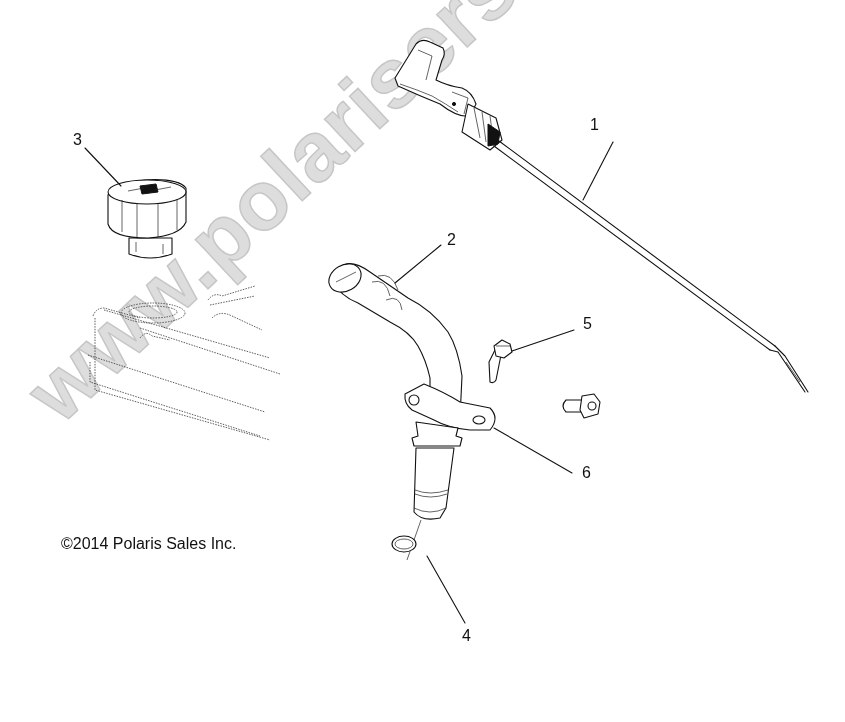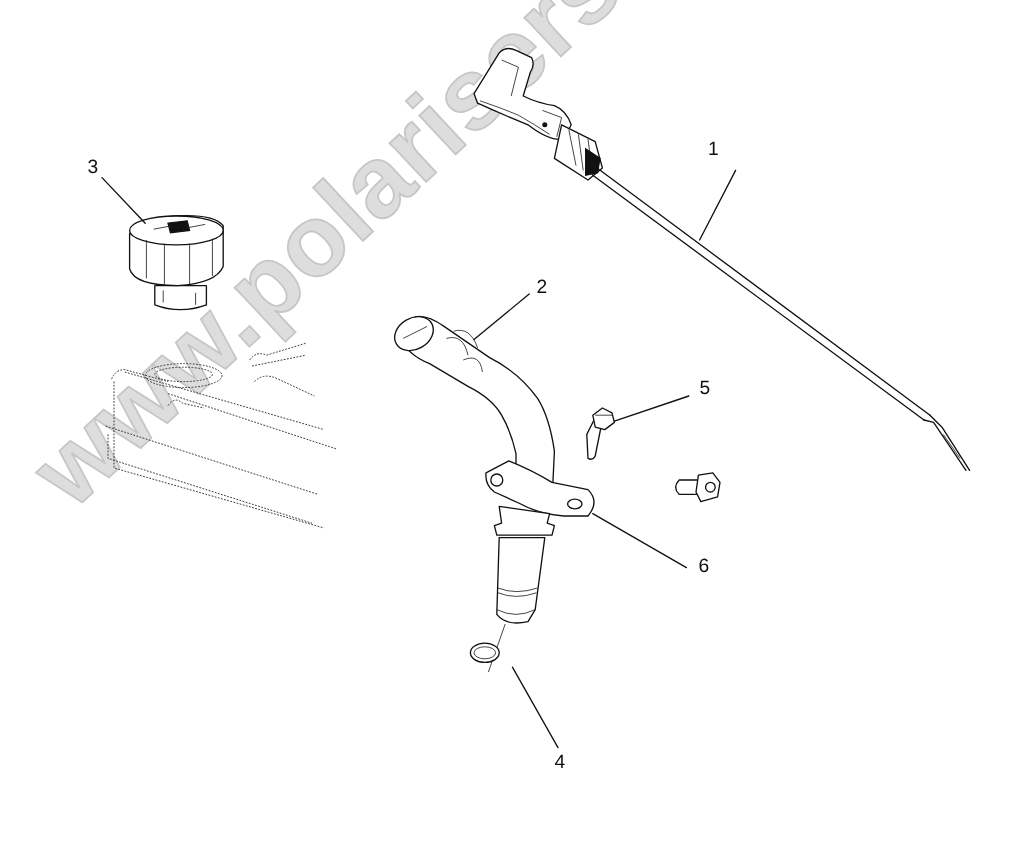--- a/index.html
+++ b/index.html
@@ -116,13 +116,14 @@
     </g>
   </svg>
 
   <div class="callout" style="left:590px;top:117px;">1</div>
   <div class="callout" style="left:447px;top:232px;">2</div>
   <div class="callout" style="left:73px;top:132px;">3</div>
   <div class="callout" style="left:462px;top:628px;">4</div>
   <div class="callout" style="left:583px;top:316px;">5</div>
   <div class="callout" style="left:582px;top:465px;">6</div>
 
+  <div class="copyright">©2014 Polaris Sales Inc.</div>
 </div>
 
 </body></html>

